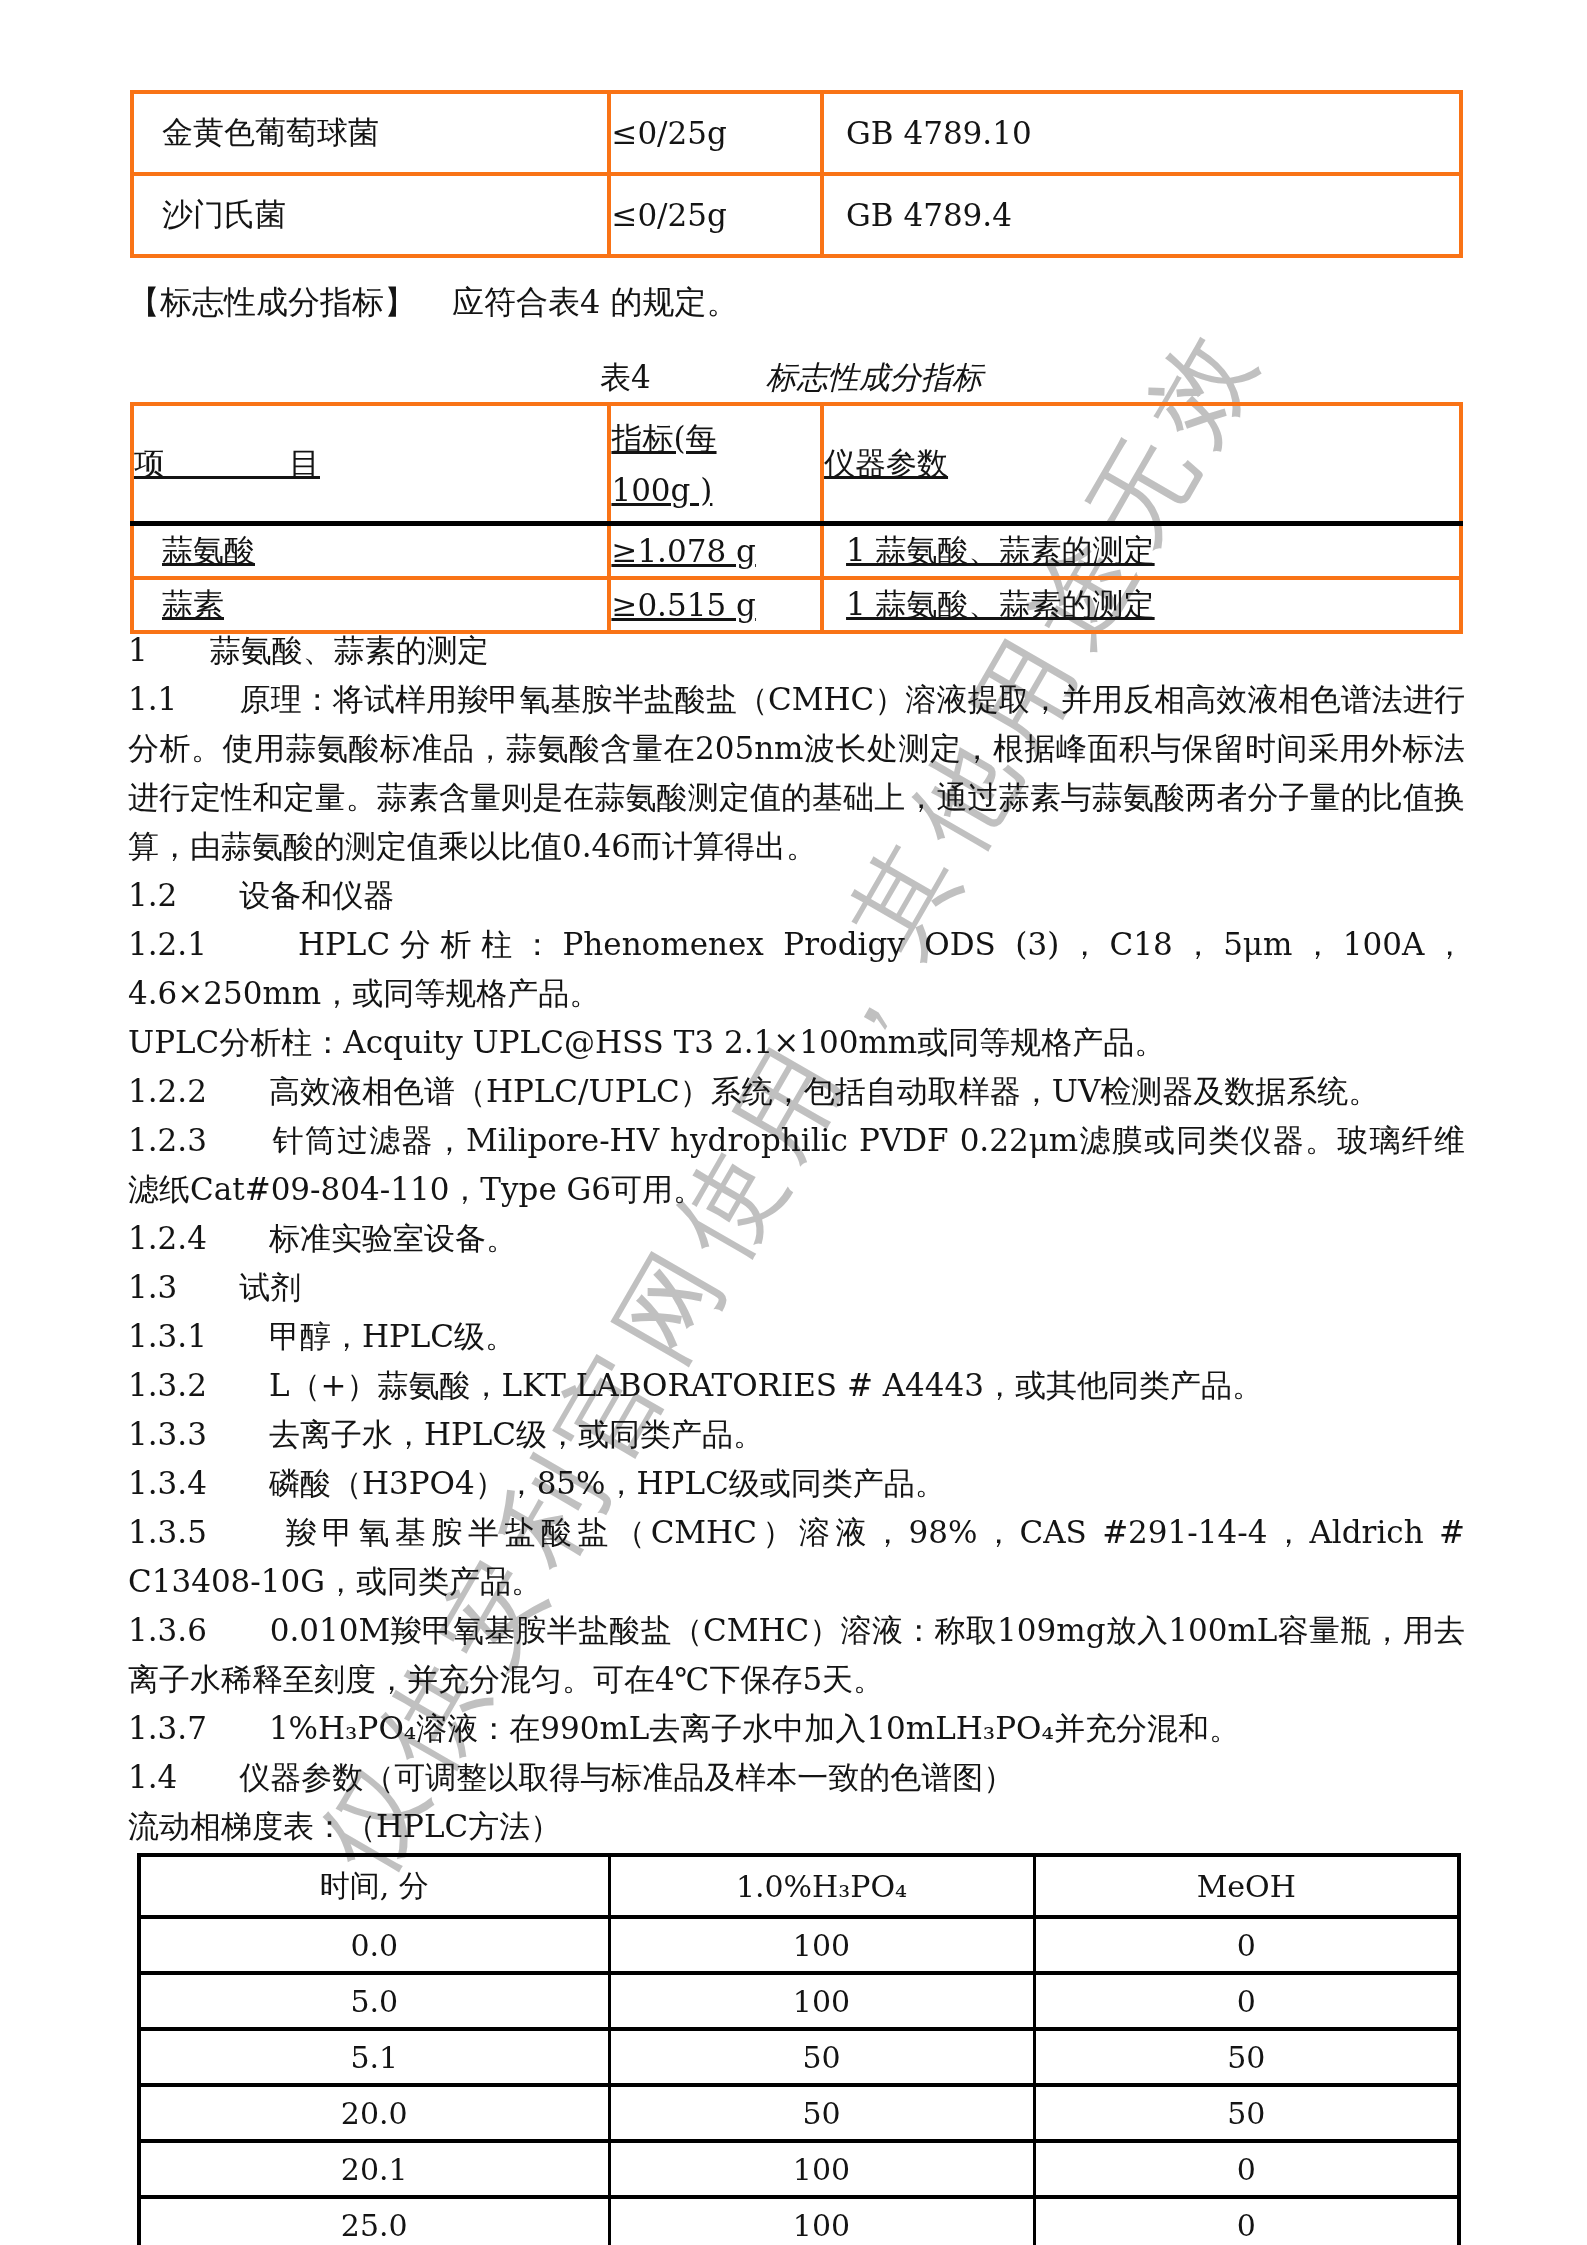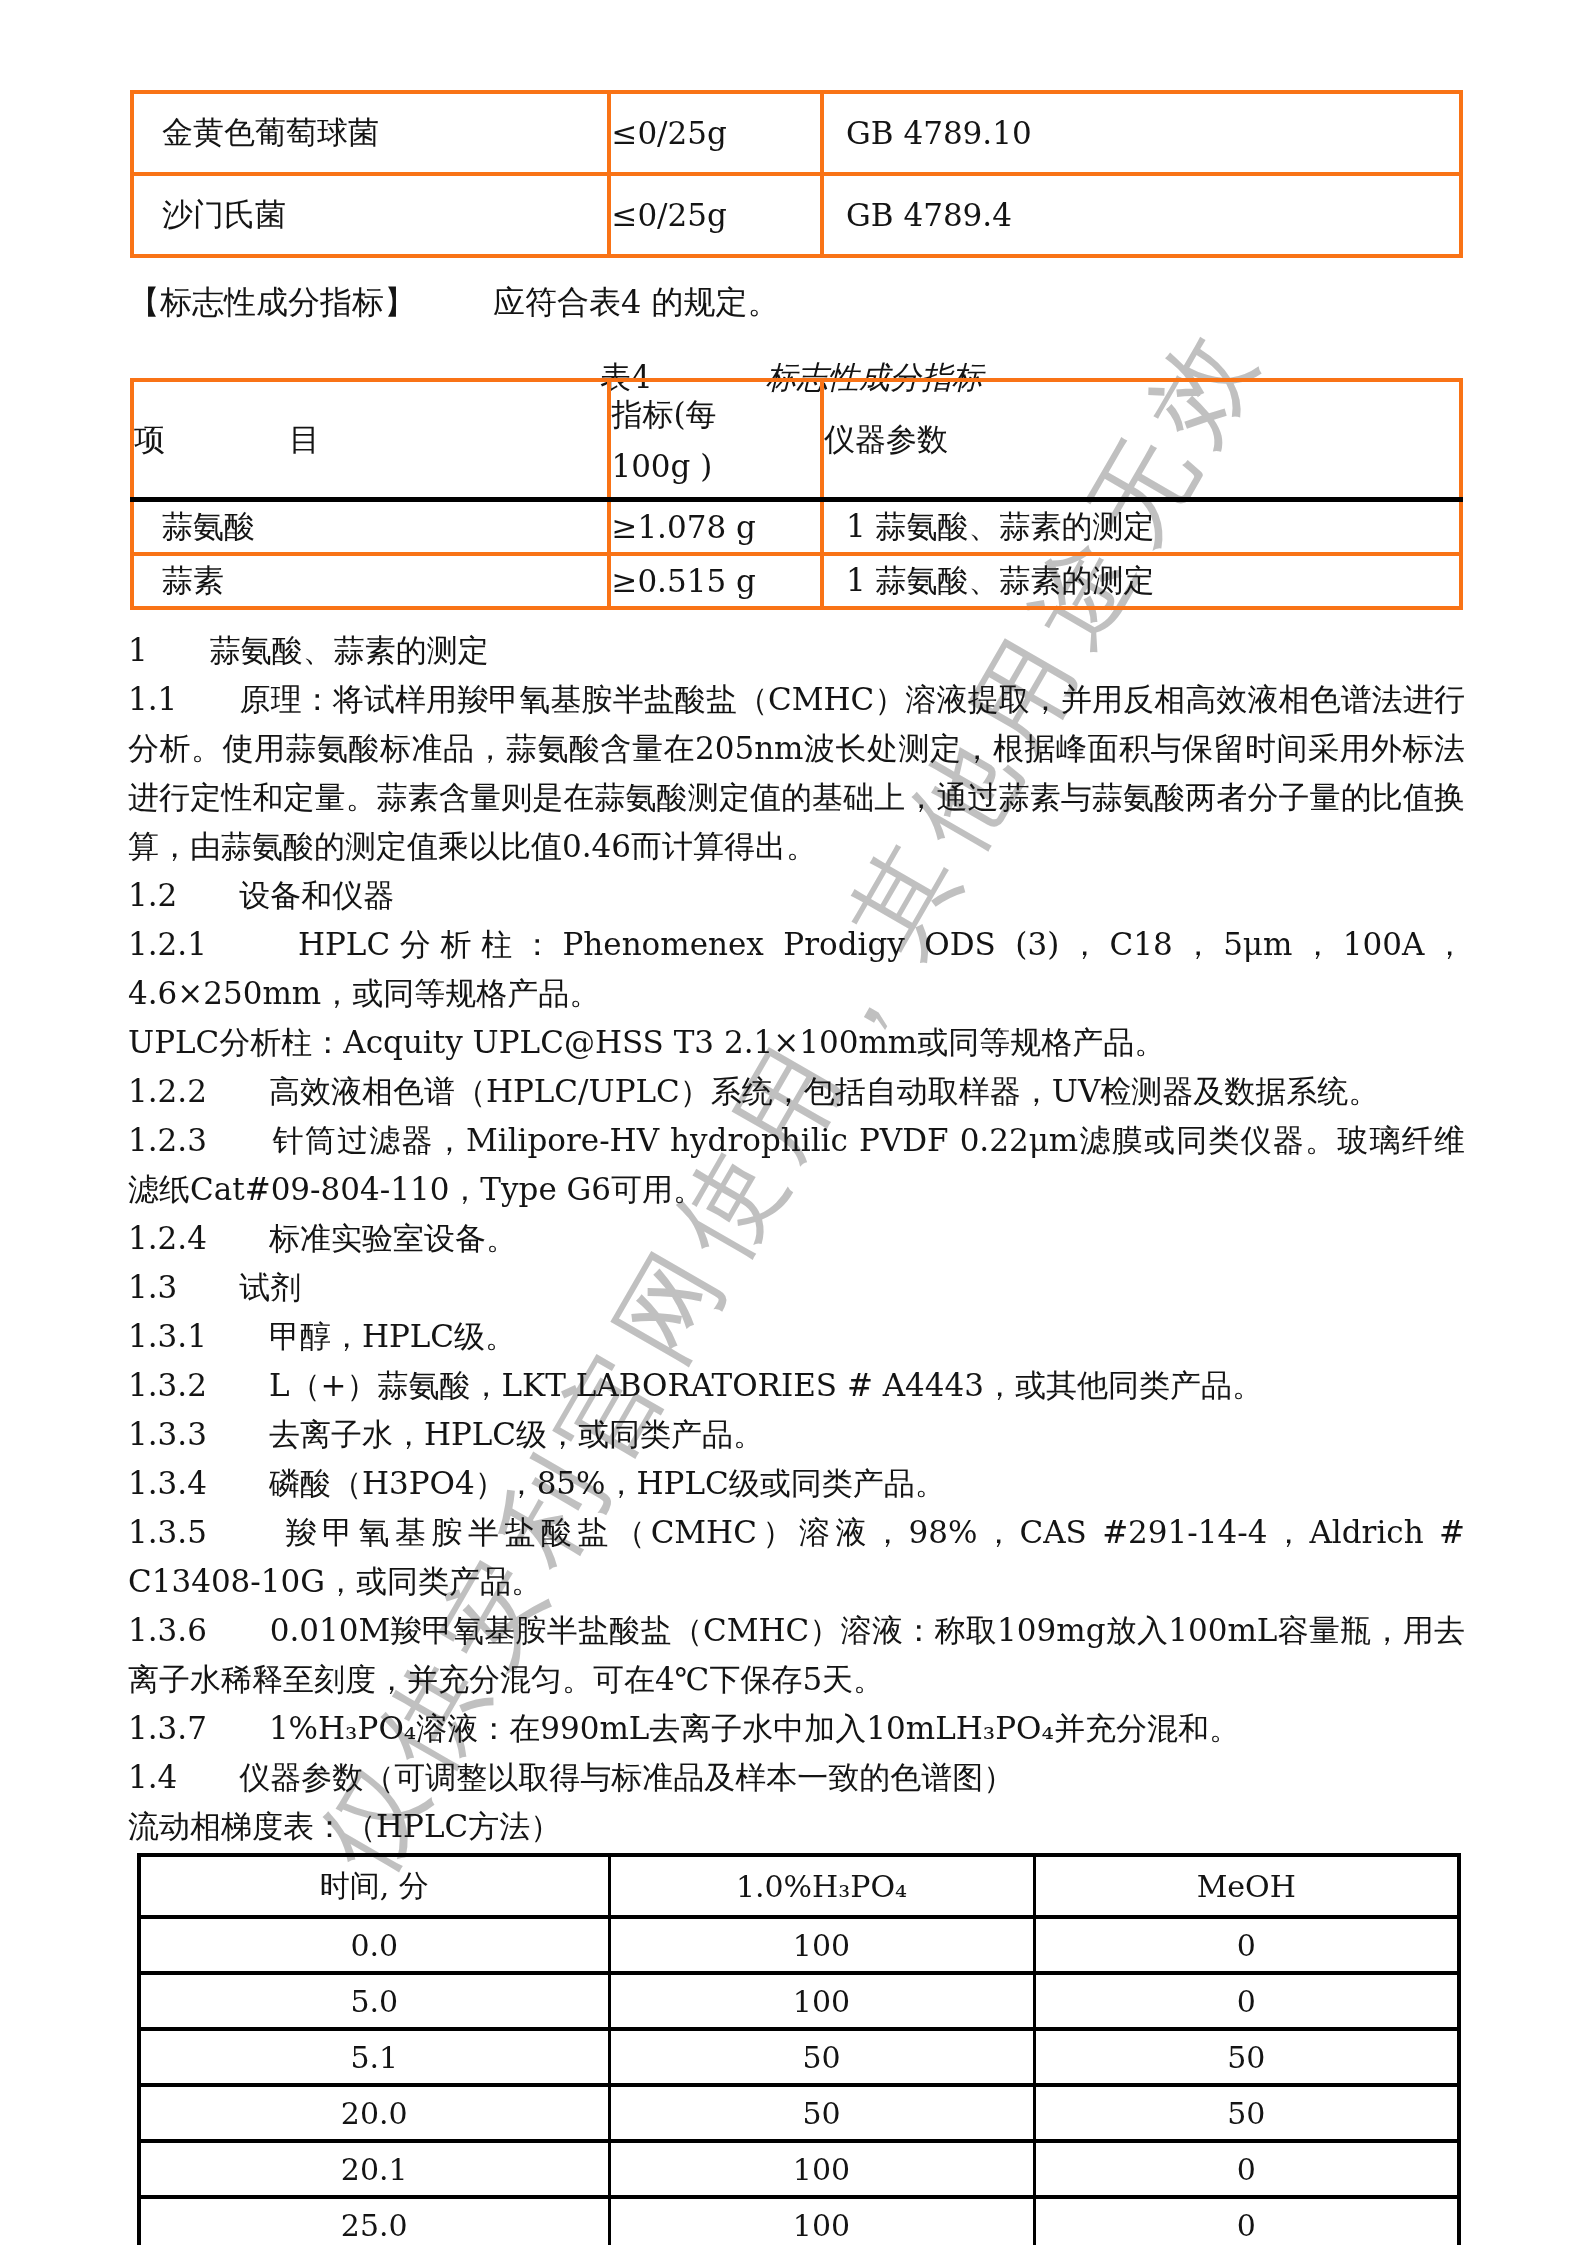--- a/index.html
+++ b/index.html
@@ -23,26 +23,26 @@
   table.tbl td{border:4px solid #f97316;font-size:31px;padding:0;vertical-align:middle;overflow:hidden;}
   table.micro, table.t4{border:4px solid #000;left:130px;width:1333px;}
   table.micro td{height:78px;}
   .cl{text-align:left;padding-left:28px !important;}
   .cc{text-align:left;}
   .pl{padding-left:22px !important;}
 
   table.micro{top:90px;}
 
   .heading-line{position:absolute;left:128px;top:281px;font-size:32px;z-index:2;white-space:nowrap;}
-  .heading-line .req{margin-left:77px;}
+  .heading-line .req{margin-left:36px;}
 
   .caption{position:absolute;left:600px;top:357px;font-size:31px;z-index:2;white-space:nowrap;}
   .caption .cap-title{margin-left:115px;font-style:italic;}
 
-  table.t4{top:378px;}
+  table.t4{top:402px;text-decoration:underline;}
   table.t4 tr.t4h td{height:115px;border-bottom:5px solid #000;}
   table.t4 tr.t4r td{height:50px;}
   .ixl{line-height:44px;margin:8px 0;}
 
   .body-text{
     position:absolute;left:128px;top:626px;width:1337px;z-index:2;
     font-size:31px;line-height:49px;
   }
   .body-text p{margin:0;text-align:justify;}
 

